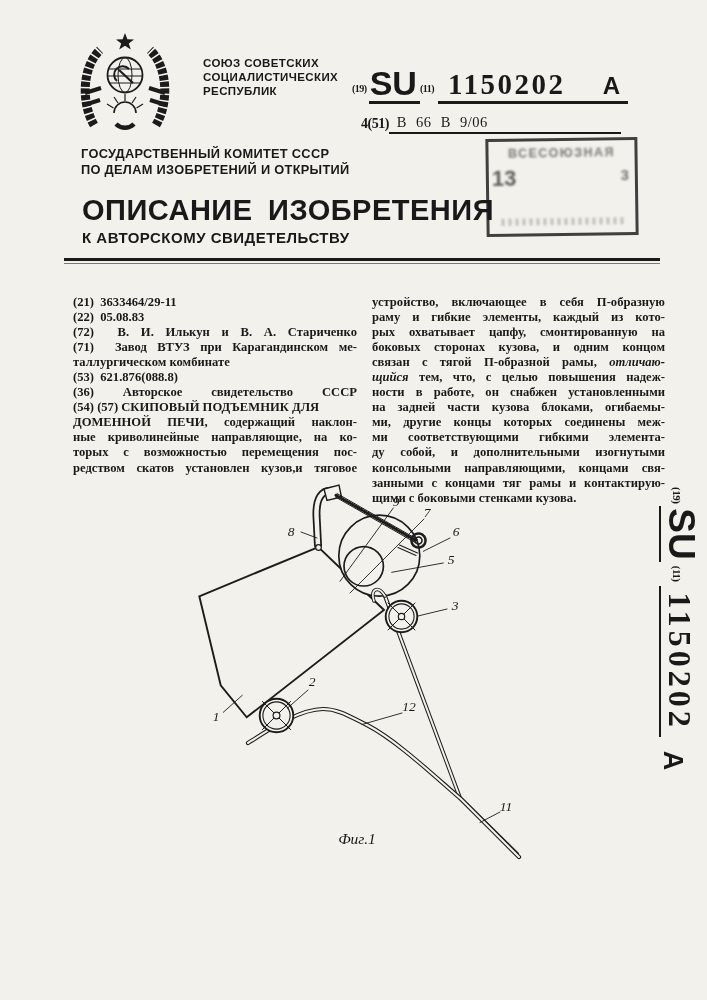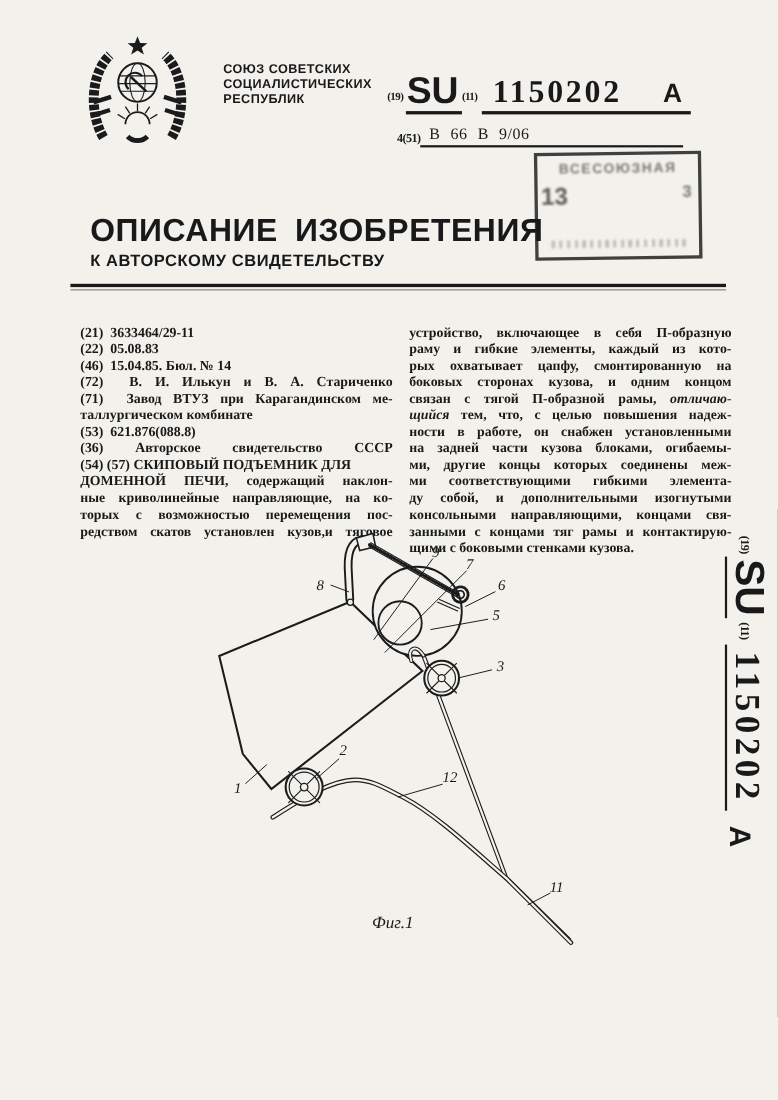--- a/index.html
+++ b/index.html
@@ -34,21 +34,21 @@
   .num-group{
     flex:1; display:flex; justify-content:space-between; align-items:flex-end;
     border-bottom:3px solid #191919; margin-left:2px; padding:0 8px 2px 10px;
   }
   .num-big{font-weight:bold; font-size:29px; line-height:30px; letter-spacing:2.5px;}
   .kind-big{font-family:"Liberation Sans", sans-serif; font-weight:bold; font-size:24px; line-height:26px;}
   .ipc-row{
     position:absolute; left:361px; top:114px; width:260px;
     display:flex; align-items:flex-end;
   }
-  .ipc-prefix{font-size:11px; font-weight:bold; padding-bottom:2px; letter-spacing:-.5px;}
+  .ipc-prefix{font-size:14px; font-weight:bold; padding-bottom:2px; letter-spacing:-.5px;}
   .ipc-underlined{
     flex:1; border-bottom:2.5px solid #191919;
     font-size:14.5px; word-spacing:5px; padding:0 0 1px 8px; letter-spacing:.5px;
   }
   
   .stamp{
     position:absolute; left:486px; top:138px; width:146px; height:92px;
     border:3.5px solid rgba(25,25,25,.82); transform:rotate(-.8deg);
     font-family:"Liberation Sans", sans-serif; font-weight:bold;
   }
@@ -153,20 +153,24 @@
       <path d="M38,93 C43,98 51,98 56,93" stroke-width="4.5"></path>
     </g>
   </svg>
 
   <div class="union">
     <div>СОЮЗ СОВЕТСКИХ</div>
     <div>СОЦИАЛИСТИЧЕСКИХ</div>
     <div>РЕСПУБЛИК</div>
   </div>
 
+  <div class="committee">
+    <div>ГОСУДАРСТВЕННЫЙ КОМИТЕТ СССР</div>
+    <div>ПО ДЕЛАМ ИЗОБРЕТЕНИЙ И ОТКРЫТИЙ</div>
+  </div>
 
   <div class="docid-row">
     <span class="sup-code">(19)</span>
     <span class="su-big">SU</span>
     <span class="sup-code">(11)</span>
     <span class="num-group">
       <span class="num-big">1150202</span>
       <span class="kind-big">A</span>
     </span>
   </div>
@@ -185,21 +189,20 @@
 
   <div class="title">ОПИСАНИЕ ИЗОБРЕТЕНИЯ</div>
   <div class="subtitle">К АВТОРСКОМУ СВИДЕТЕЛЬСТВУ</div>
   <div class="rule-main"></div>
   <div class="rule-echo"></div>
 
   <div class="columns">
     <div class="col-left">
         <div class="tl">(21)  3633464/29-11</div>
         <div class="tl">(22)  05.08.83</div>
-        <div class="tl">(46)  15.04.85. Бюл. № 14</div>
         <div class="tl just">(72)  В. И. Илькун и В. А. Стариченко</div>
         <div class="tl just">(71)  Завод ВТУЗ при Карагандинском ме-</div>
         <div class="tl">таллургическом комбинате</div>
         <div class="tl">(53)  621.876(088.8)</div>
         <div class="tl just">(36)   Авторское   свидетельство   СССР</div>
         <div class="tl"><b>(54) (57) СКИПОВЫЙ ПОДЪЕМНИК ДЛЯ</b></div>
         <div class="tl just"><b>ДОМЕННОЙ ПЕЧИ,</b> содержащий наклон-</div>
         <div class="tl just">ные криволинейные направляющие, на ко-</div>
         <div class="tl just">торых с возможностью перемещения пос-</div>
         <div class="tl just">редством скатов установлен кузов,и тяговое</div>

